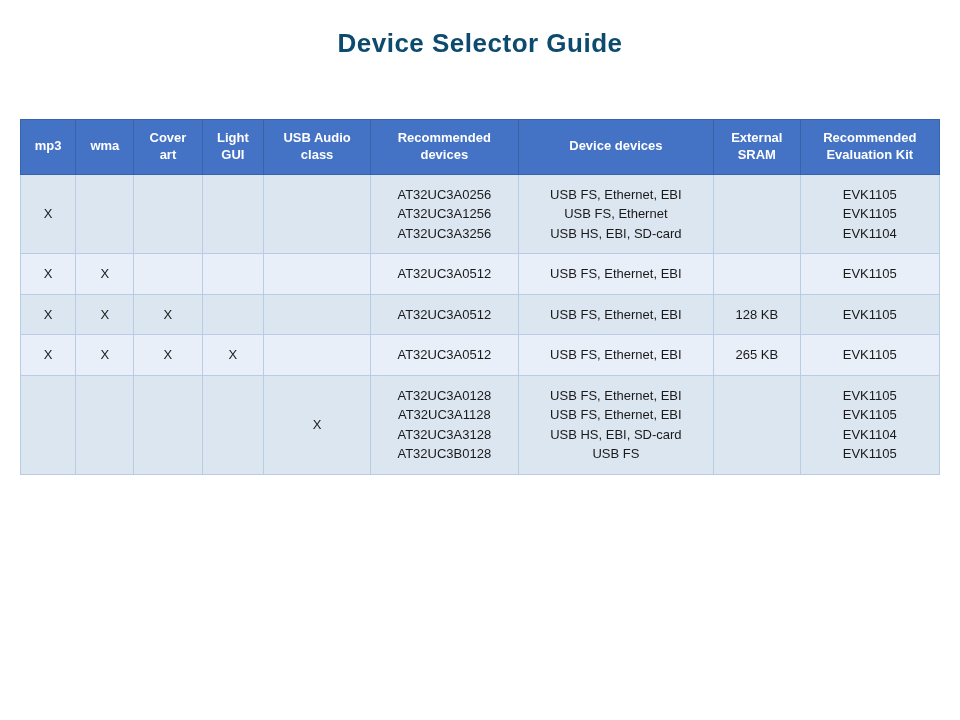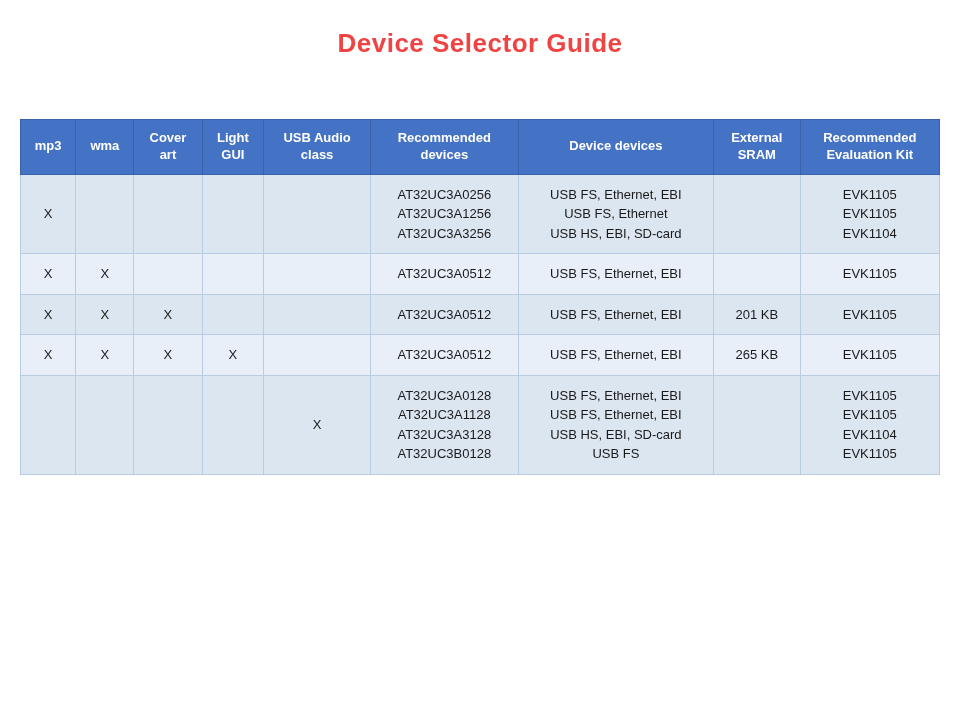--- a/index.html
+++ b/index.html
@@ -9,21 +9,21 @@
       width: 960px;
       min-height: 720px;
       display: flex;
       flex-direction: column;
       align-items: center;
     }
     h1 {
       font-size: 26px;
       font-weight: bold;
       margin: 28px 0 60px 0;
-      color: #ef4444;
+      color: #0c4a6e;
       letter-spacing: 0.5px;
     }
     .table-wrapper {
       width: 920px;
     }
     table {
       width: 100%;
       border-collapse: collapse;
       font-size: 13px;
     }
@@ -97,21 +97,21 @@
           <td>EVK1105</td>
         </tr>
         <tr>
           <td>X</td>
           <td>X</td>
           <td>X</td>
           <td></td>
           <td></td>
           <td>AT32UC3A0512</td>
           <td>USB FS, Ethernet, EBI</td>
-          <td>201 KB</td>
+          <td>128 KB</td>
           <td>EVK1105</td>
         </tr>
         <tr>
           <td>X</td>
           <td>X</td>
           <td>X</td>
           <td>X</td>
           <td></td>
           <td>AT32UC3A0512</td>
           <td>USB FS, Ethernet, EBI</td>

